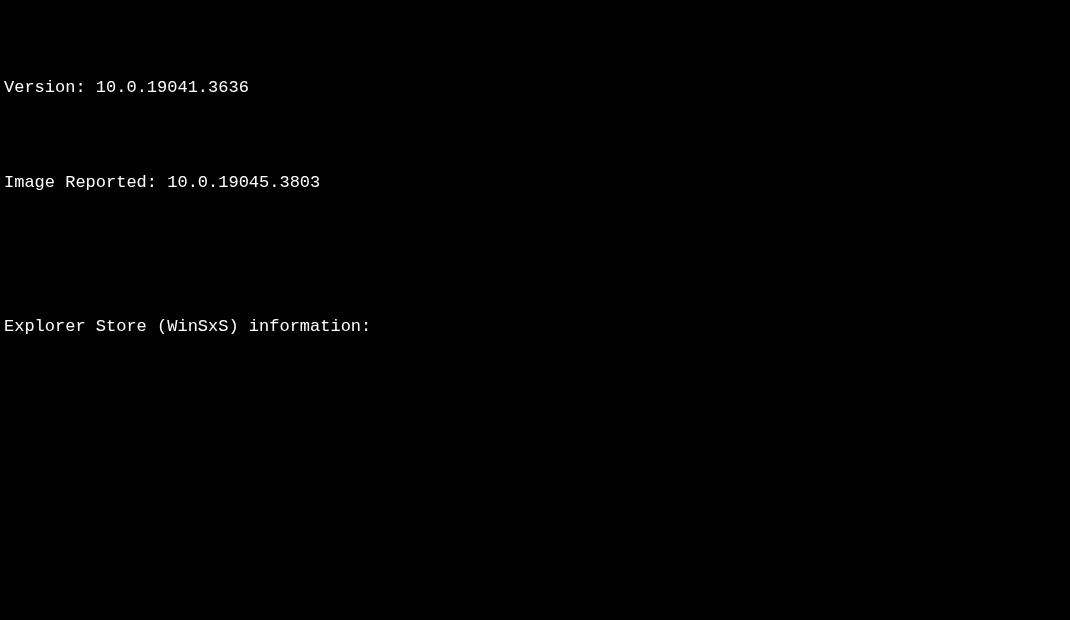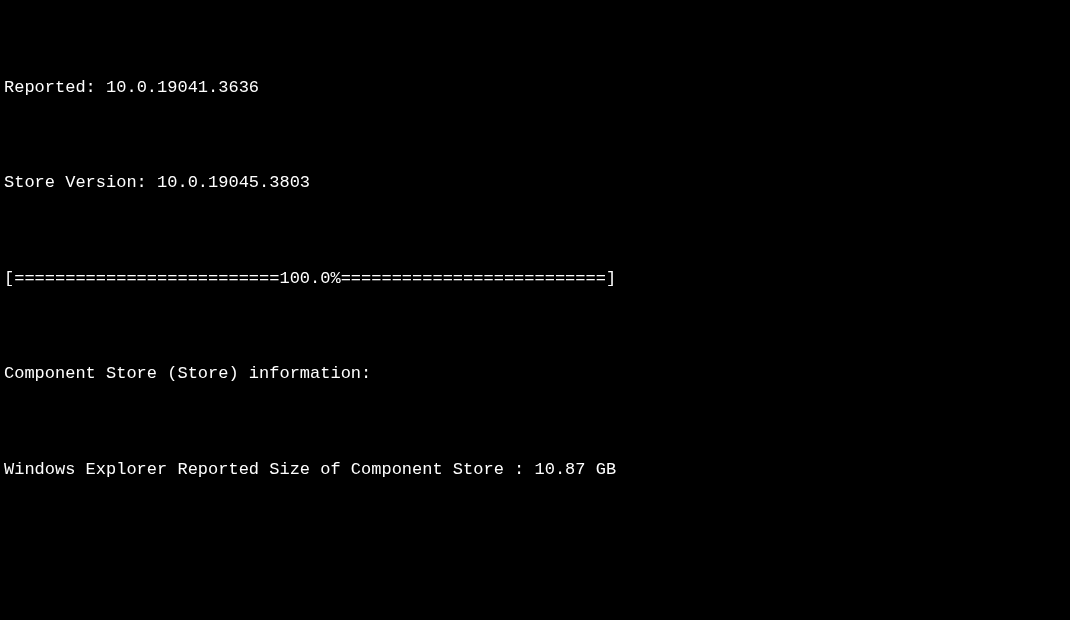--- a/index.html
+++ b/index.html
@@ -21,29 +21,27 @@
     .line {
       display: block;
       min-height: 24px;
     }
   </style>
 </head>
 <body>
 
 <div class="terminal">
 <span class="line"> </span>
-<span class="line"><span>Reported: </span><span>10.0.19041.3636</span></span>
+<span class="line"><span>Version: </span><span>10.0.19041.3636</span></span>
 <span class="line"> </span>
-<span class="line"><span>Store Version: </span><span>10.0.19045.3803</span></span>
+<span class="line"><span>Image Reported: </span><span>10.0.19045.3803</span></span>
 <span class="line"> </span>
-<span class="line">[==========================100.0%==========================]</span>
 <span class="line"> </span>
-<span class="line">Component Store (Store) information:</span>
+<span class="line">Explorer Store (WinSxS) information:</span>
 <span class="line"> </span>
-<span class="line"><span>Windows Explorer Reported Size of Component Store : </span><span>10.87 GB</span></span>
 <span class="line"> </span>
 
 
 
 
 
 
 
 
 

